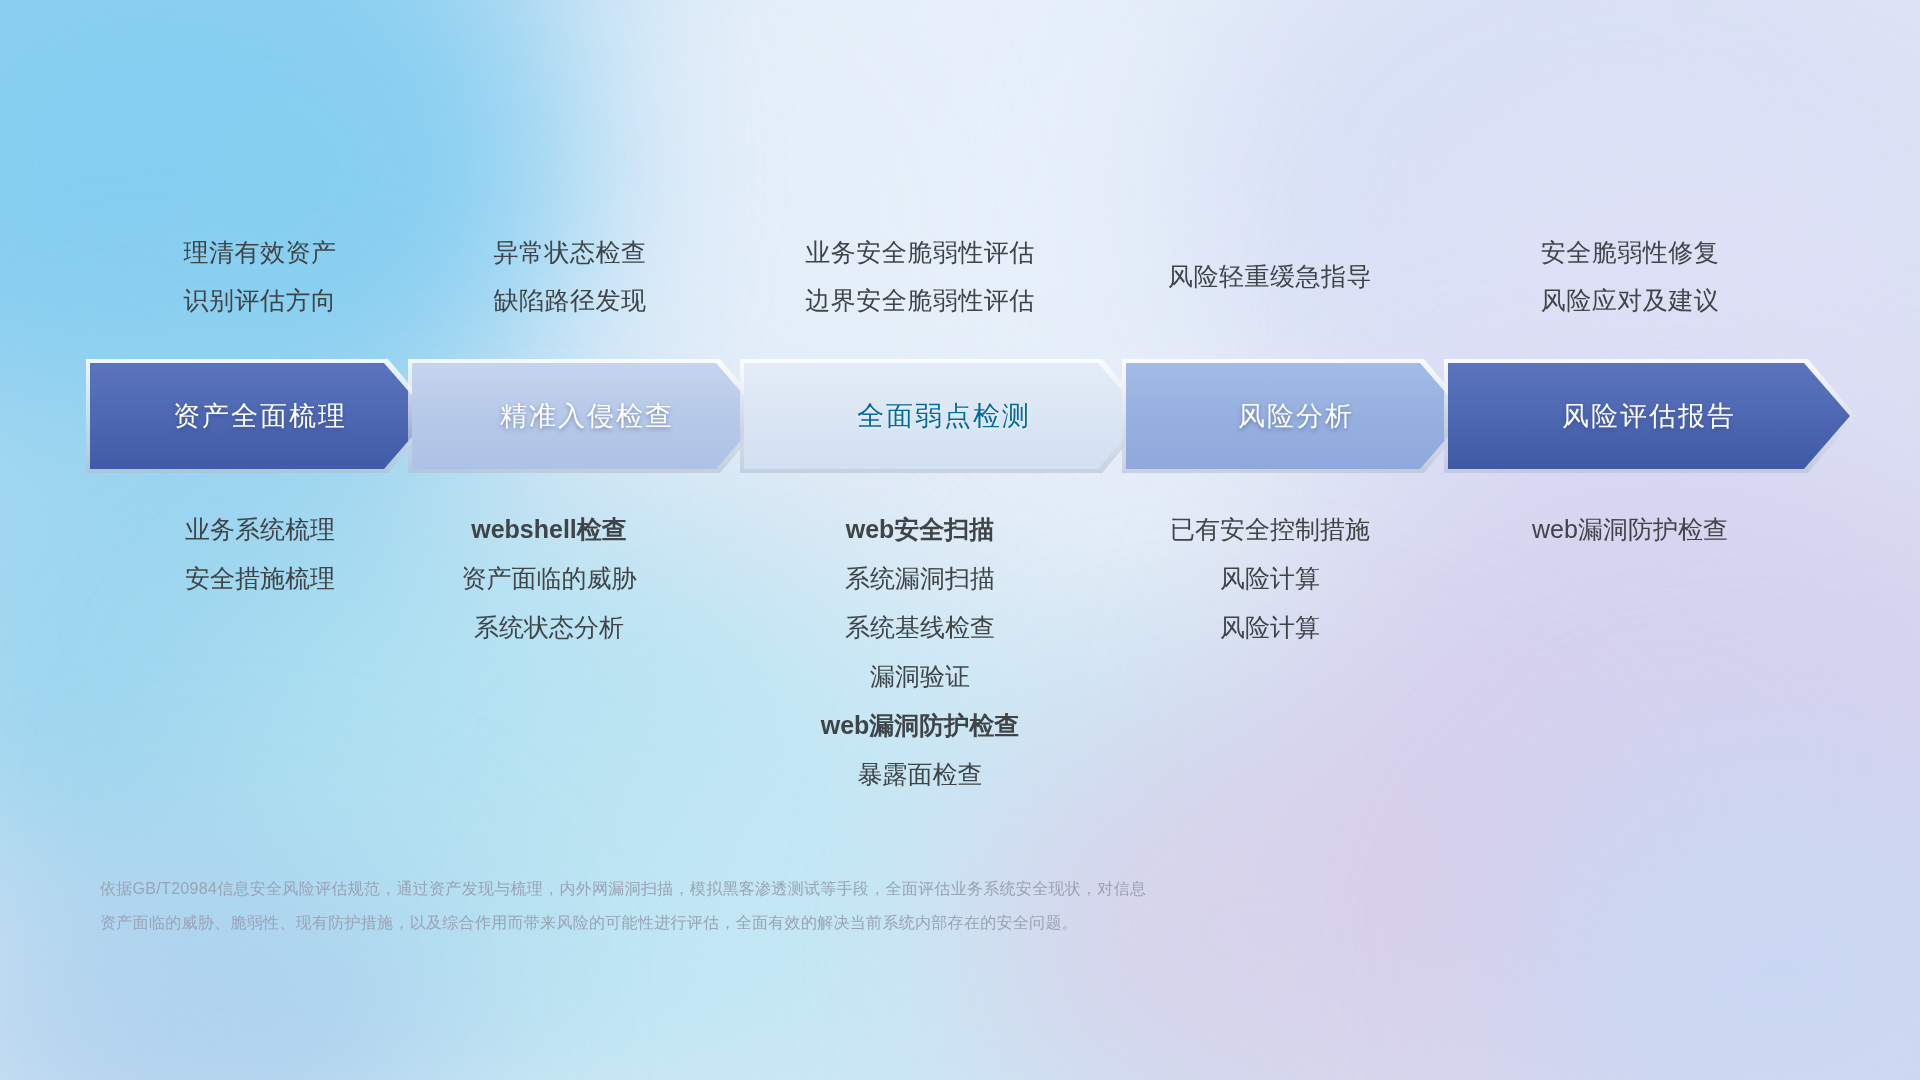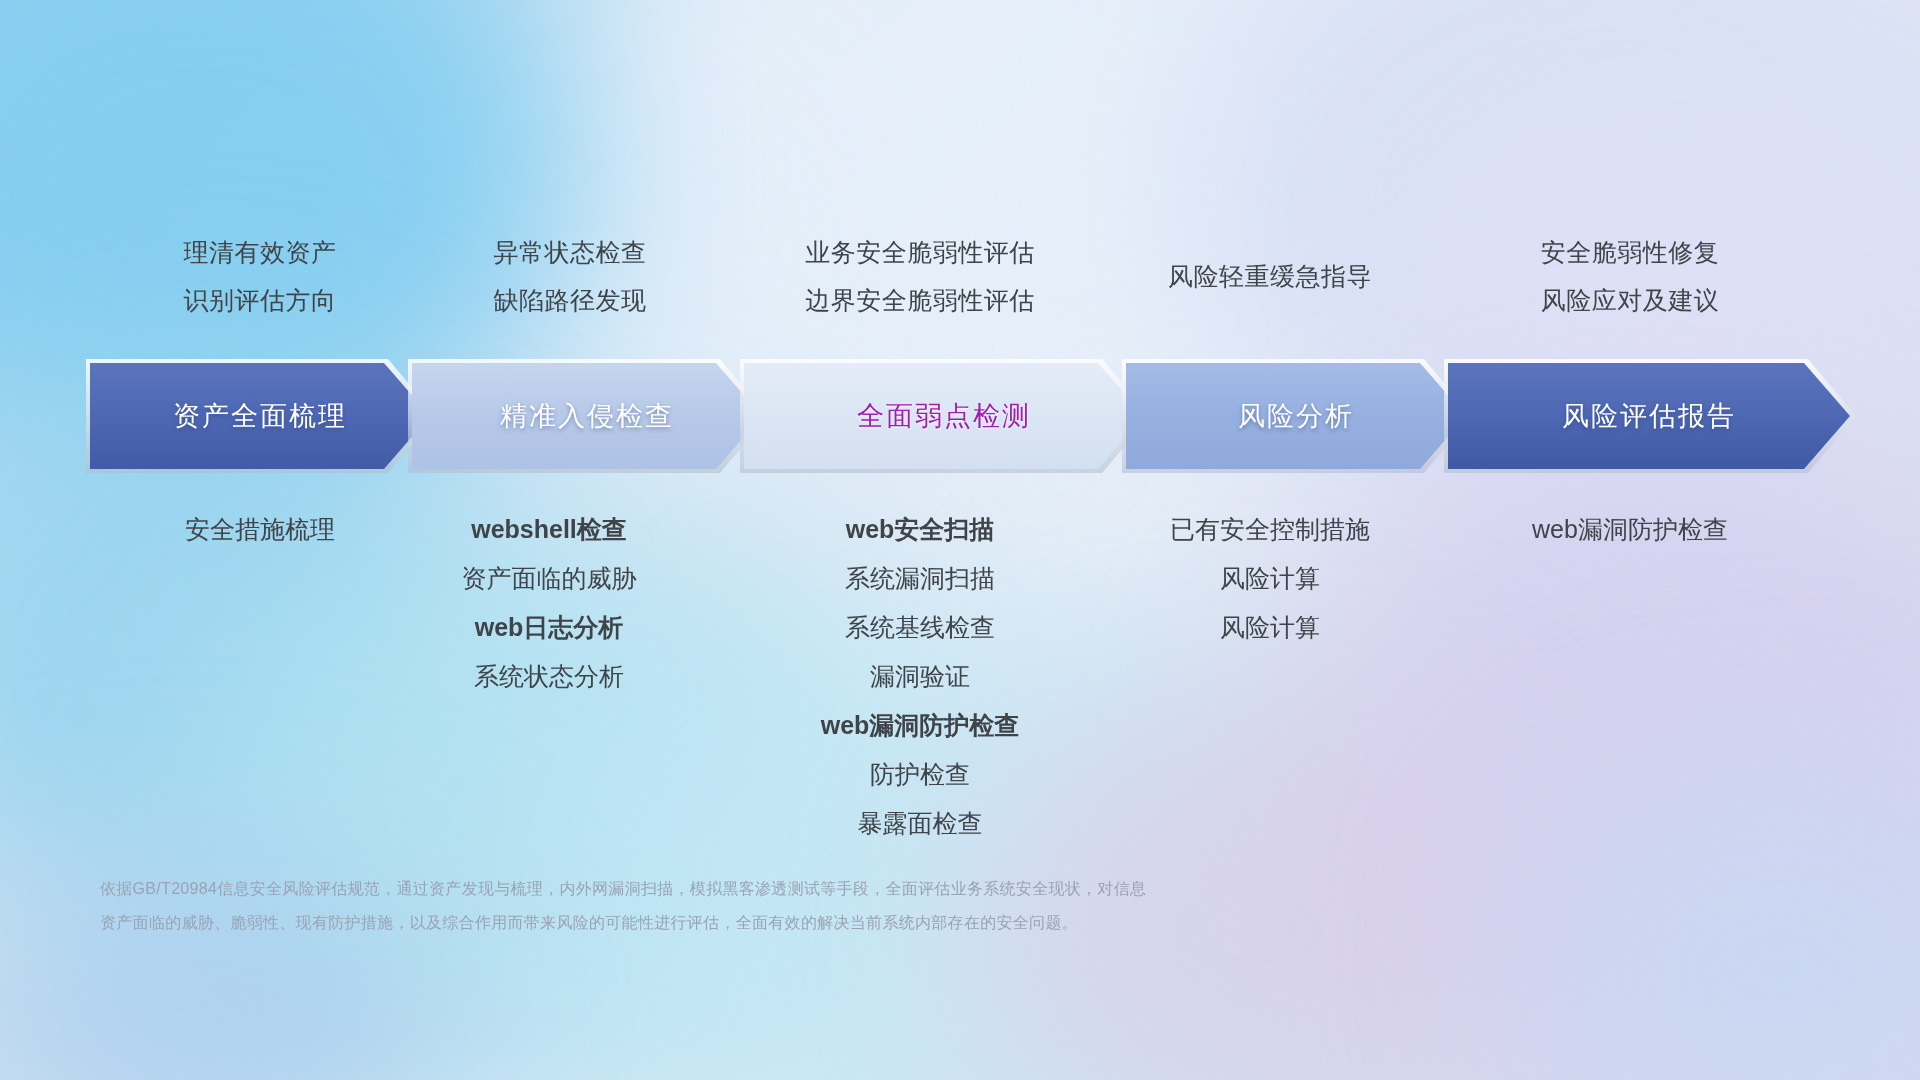--- a/index.html
+++ b/index.html
@@ -44,21 +44,21 @@
   .chev{position:absolute;top:0;height:106px;display:flex;align-items:center;
         justify-content:center;box-sizing:border-box;}
   .chev .shape{position:absolute;inset:0;
         clip-path:polygon(0 0, calc(100% - 46px) 0, 100% 50%, calc(100% - 46px) 100%, 0 100%);}
   .chev .halo{position:absolute;inset:-4px -6px -4px -4px;
         clip-path:polygon(0 0, calc(100% - 48px) 0, 100% 50%, calc(100% - 48px) 100%, 0 100%);
         background:linear-gradient(180deg,rgba(255,255,255,.85),rgba(176,186,205,.55));}
   .chev .lbl{position:relative;font-size:27px;font-weight:normal;letter-spacing:2px;
         white-space:nowrap;z-index:3;}
   .lbl.white{color:#ffffff;text-shadow:0 2px 4px rgba(40,60,110,.45);}
-  .lbl.blue{color:#a21caf;text-shadow:0 1px 2px rgba(255,255,255,.9);}
+  .lbl.blue{color:#0369a1;text-shadow:0 1px 2px rgba(255,255,255,.9);}
 
   
   .botrow{position:absolute;top:505px;left:0;width:1920px;}
   .botcol{position:absolute;text-align:center;color:#3f4448;
           font-size:25px;line-height:49px;white-space:nowrap;}
   .botcol .ln{display:block;}
   .en{font-weight:bold;letter-spacing:0px;}
 
   
   #footer{position:absolute;left:100px;top:872px;width:1520px;
@@ -137,37 +137,36 @@
     <div class="chev" style="left:1358px;width:402px;">
       <div class="halo"></div>
       <div class="shape" style="background:linear-gradient(180deg,#5b74bd 0%,#4e68b3 48%,#4059a5 100%);"></div>
       <span class="lbl white">风险评估报告</span>
     </div>
   </div>
 
   <div class="botrow">
 
     <div class="botcol" style="left:90px;width:340px;">
+      <span class="ln">业务系统梳理</span>
       <span class="ln">安全措施梳理</span>
     </div>
 
     <div class="botcol" style="left:379px;width:340px;">
       <span class="ln en">webshell检查</span>
       <span class="ln">资产面临的威胁</span>
-      <span class="ln en">web日志分析</span>
       <span class="ln">系统状态分析</span>
     </div>
 
     <div class="botcol" style="left:700px;width:440px;">
       <span class="ln en">web安全扫描</span>
       <span class="ln">系统漏洞扫描</span>
       <span class="ln">系统基线检查</span>
       <span class="ln">漏洞验证</span>
       <span class="ln en">web漏洞防护检查</span>
-      <span class="ln">防护检查</span>
       <span class="ln">暴露面检查</span>
     </div>
 
     <div class="botcol" style="left:1070px;width:400px;">
       <span class="ln">已有安全控制措施</span>
       <span class="ln">风险计算</span>
       <span class="ln">风险计算</span>
     </div>
 
     <div class="botcol" style="left:1410px;width:440px;">

